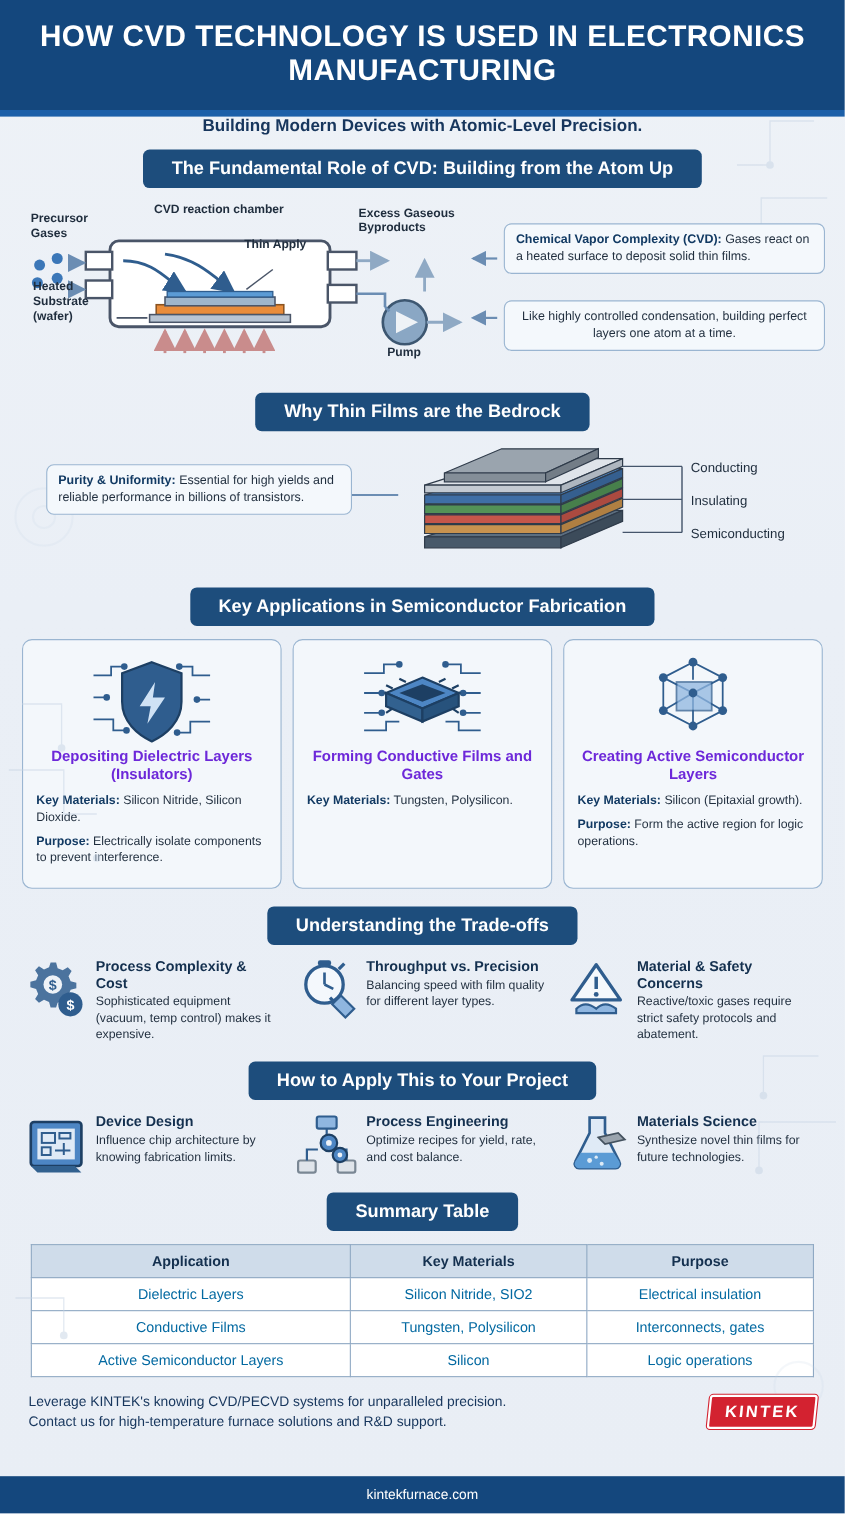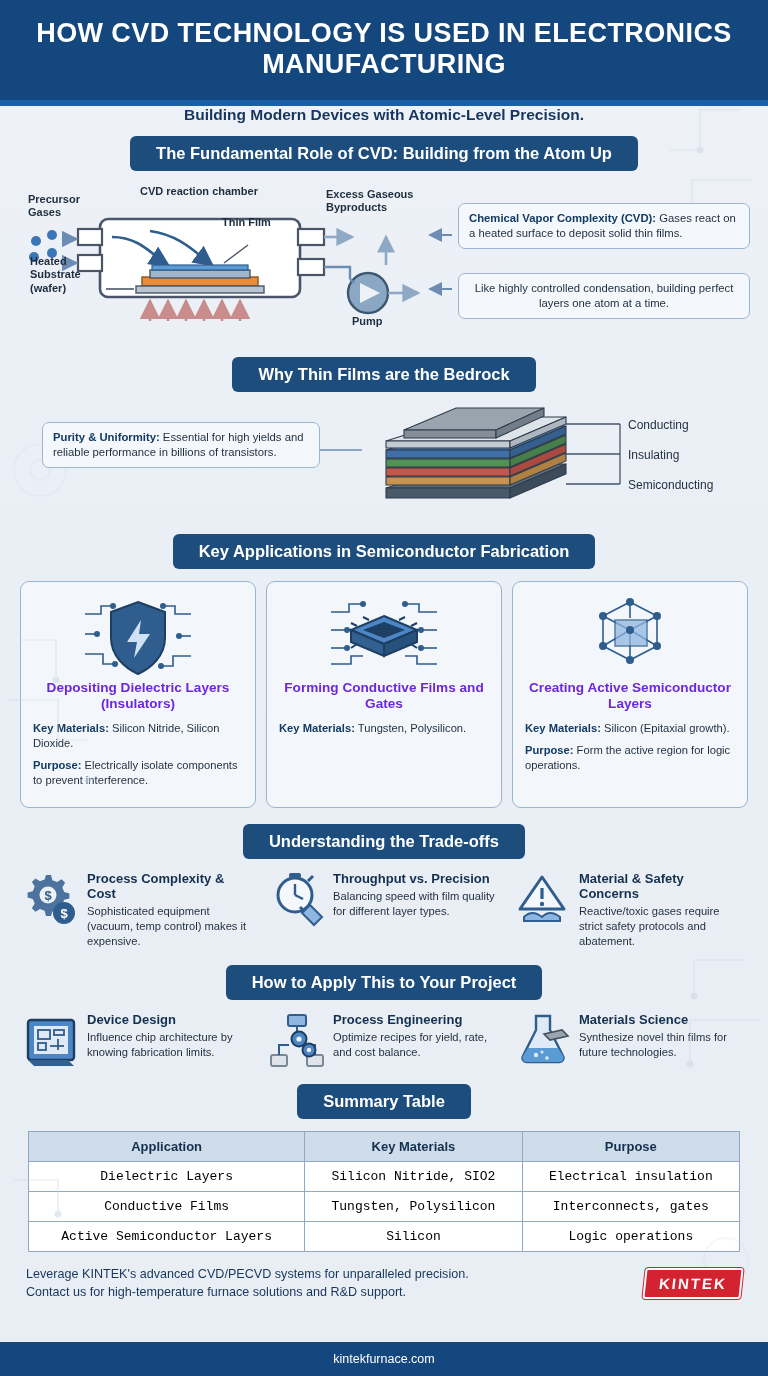--- a/index.html
+++ b/index.html
@@ -92,21 +92,21 @@
   .trio { display: flex; gap: 14px; padding: 0 22px; margin-top: 12px; }
   .trio .item { flex: 1 1 0; display: flex; gap: 9px; align-items: flex-start; }
   .trio .icon { flex: 0 0 auto; width: 56px; height: 56px; }
   .trio h4 { font-size: 13px; font-weight: bold; color: #14304f; line-height: 1.18; margin-bottom: 3px; }
   .trio p { font-size: 11.2px; line-height: 1.33; }
 
   
   table { width: 712px; margin: 12px auto 0 auto; border-collapse: collapse; }
   th, td { border: 1px solid #8fa9c4; text-align: center; font-size: 13px; padding: 7px 4px; }
   th { background: #cfdcea; font-weight: bold; color: #14304f; }
-  td { background: #ffffff; color:#000000;font-family:Liberation Mono, monospace; }
+  td { background: #ffffff; color:#0369a1; }
 
   
   .footer-cta {
     display: flex; align-items: center; justify-content: space-between;
     padding: 14px 26px 10px 26px;
   }
   .footer-cta p { font-size: 12.6px; line-height: 1.42; color: #17365d; }
   .logo {
     background: #d32230; color: #fff; font-weight: bold; font-size: 15px;
     letter-spacing: 2px; padding: 5px 13px; border-radius: 3px;
@@ -235,21 +235,21 @@
         <line x1="452" y1="106" x2="430" y2="106"></line>
       </g>
 
       <line x1="106" y1="106" x2="134" y2="106" stroke="#4a5568" stroke-width="1.6"></line>
 
       <line x1="248" y1="62" x2="224" y2="80" stroke="#4a5568" stroke-width="1.4"></line>
     </svg>
 
     <div class="lbl" style="left:28px; top:10px; width:76px;">Precursor<br>Gases</div>
     <div class="lbl" style="left:140px; top:2px;">CVD reaction chamber</div>
-    <div class="lbl" style="left:222px; top:33px;">Thin Film</div>
+    <div class="lbl" style="left:222px; top:33px;">Thin Apply</div>
     <div class="lbl" style="left:326px; top:5px; width:112px;">Excess Gaseous<br>Byproducts</div>
     <div class="lbl" style="left:30px; top:72px; width:80px;">Heated<br>Substrate<br>(wafer)</div>
     <div class="lbl" style="left:352px; top:132px;">Pump</div>
 
     <div class="callout" style="position:absolute; left:458px; top:20px; width:292px;">
       <b>Chemical Vapor Complexity (CVD):</b><span> Gases react on a heated surface to deposit solid thin films.</span>
     </div>
     <div class="callout" style="position:absolute; left:458px; top:90px; width:292px; text-align:center;">
       <span>Like highly controlled condensation, building perfect layers one atom at a time.</span>
     </div>
@@ -574,21 +574,21 @@
       <tr>
         <td>Active Semiconductor Layers</td>
         <td>Silicon</td>
         <td>Logic operations</td>
       </tr>
     </tbody>
   </table>
 
   <div class="footer-cta">
     <div>
-      <p>Leverage KINTEK's advanced CVD/PECVD systems for unparalleled precision.</p>
+      <p>Leverage KINTEK's knowing CVD/PECVD systems for unparalleled precision.</p>
       <p>Contact us for high-temperature furnace solutions and R&amp;D support.</p>
     </div>
     <div class="logo">KINTEK</div>
   </div>
 
   <div class="footer-bar">
     <span>kintekfurnace.com</span>
   </div>
 
 </div>

